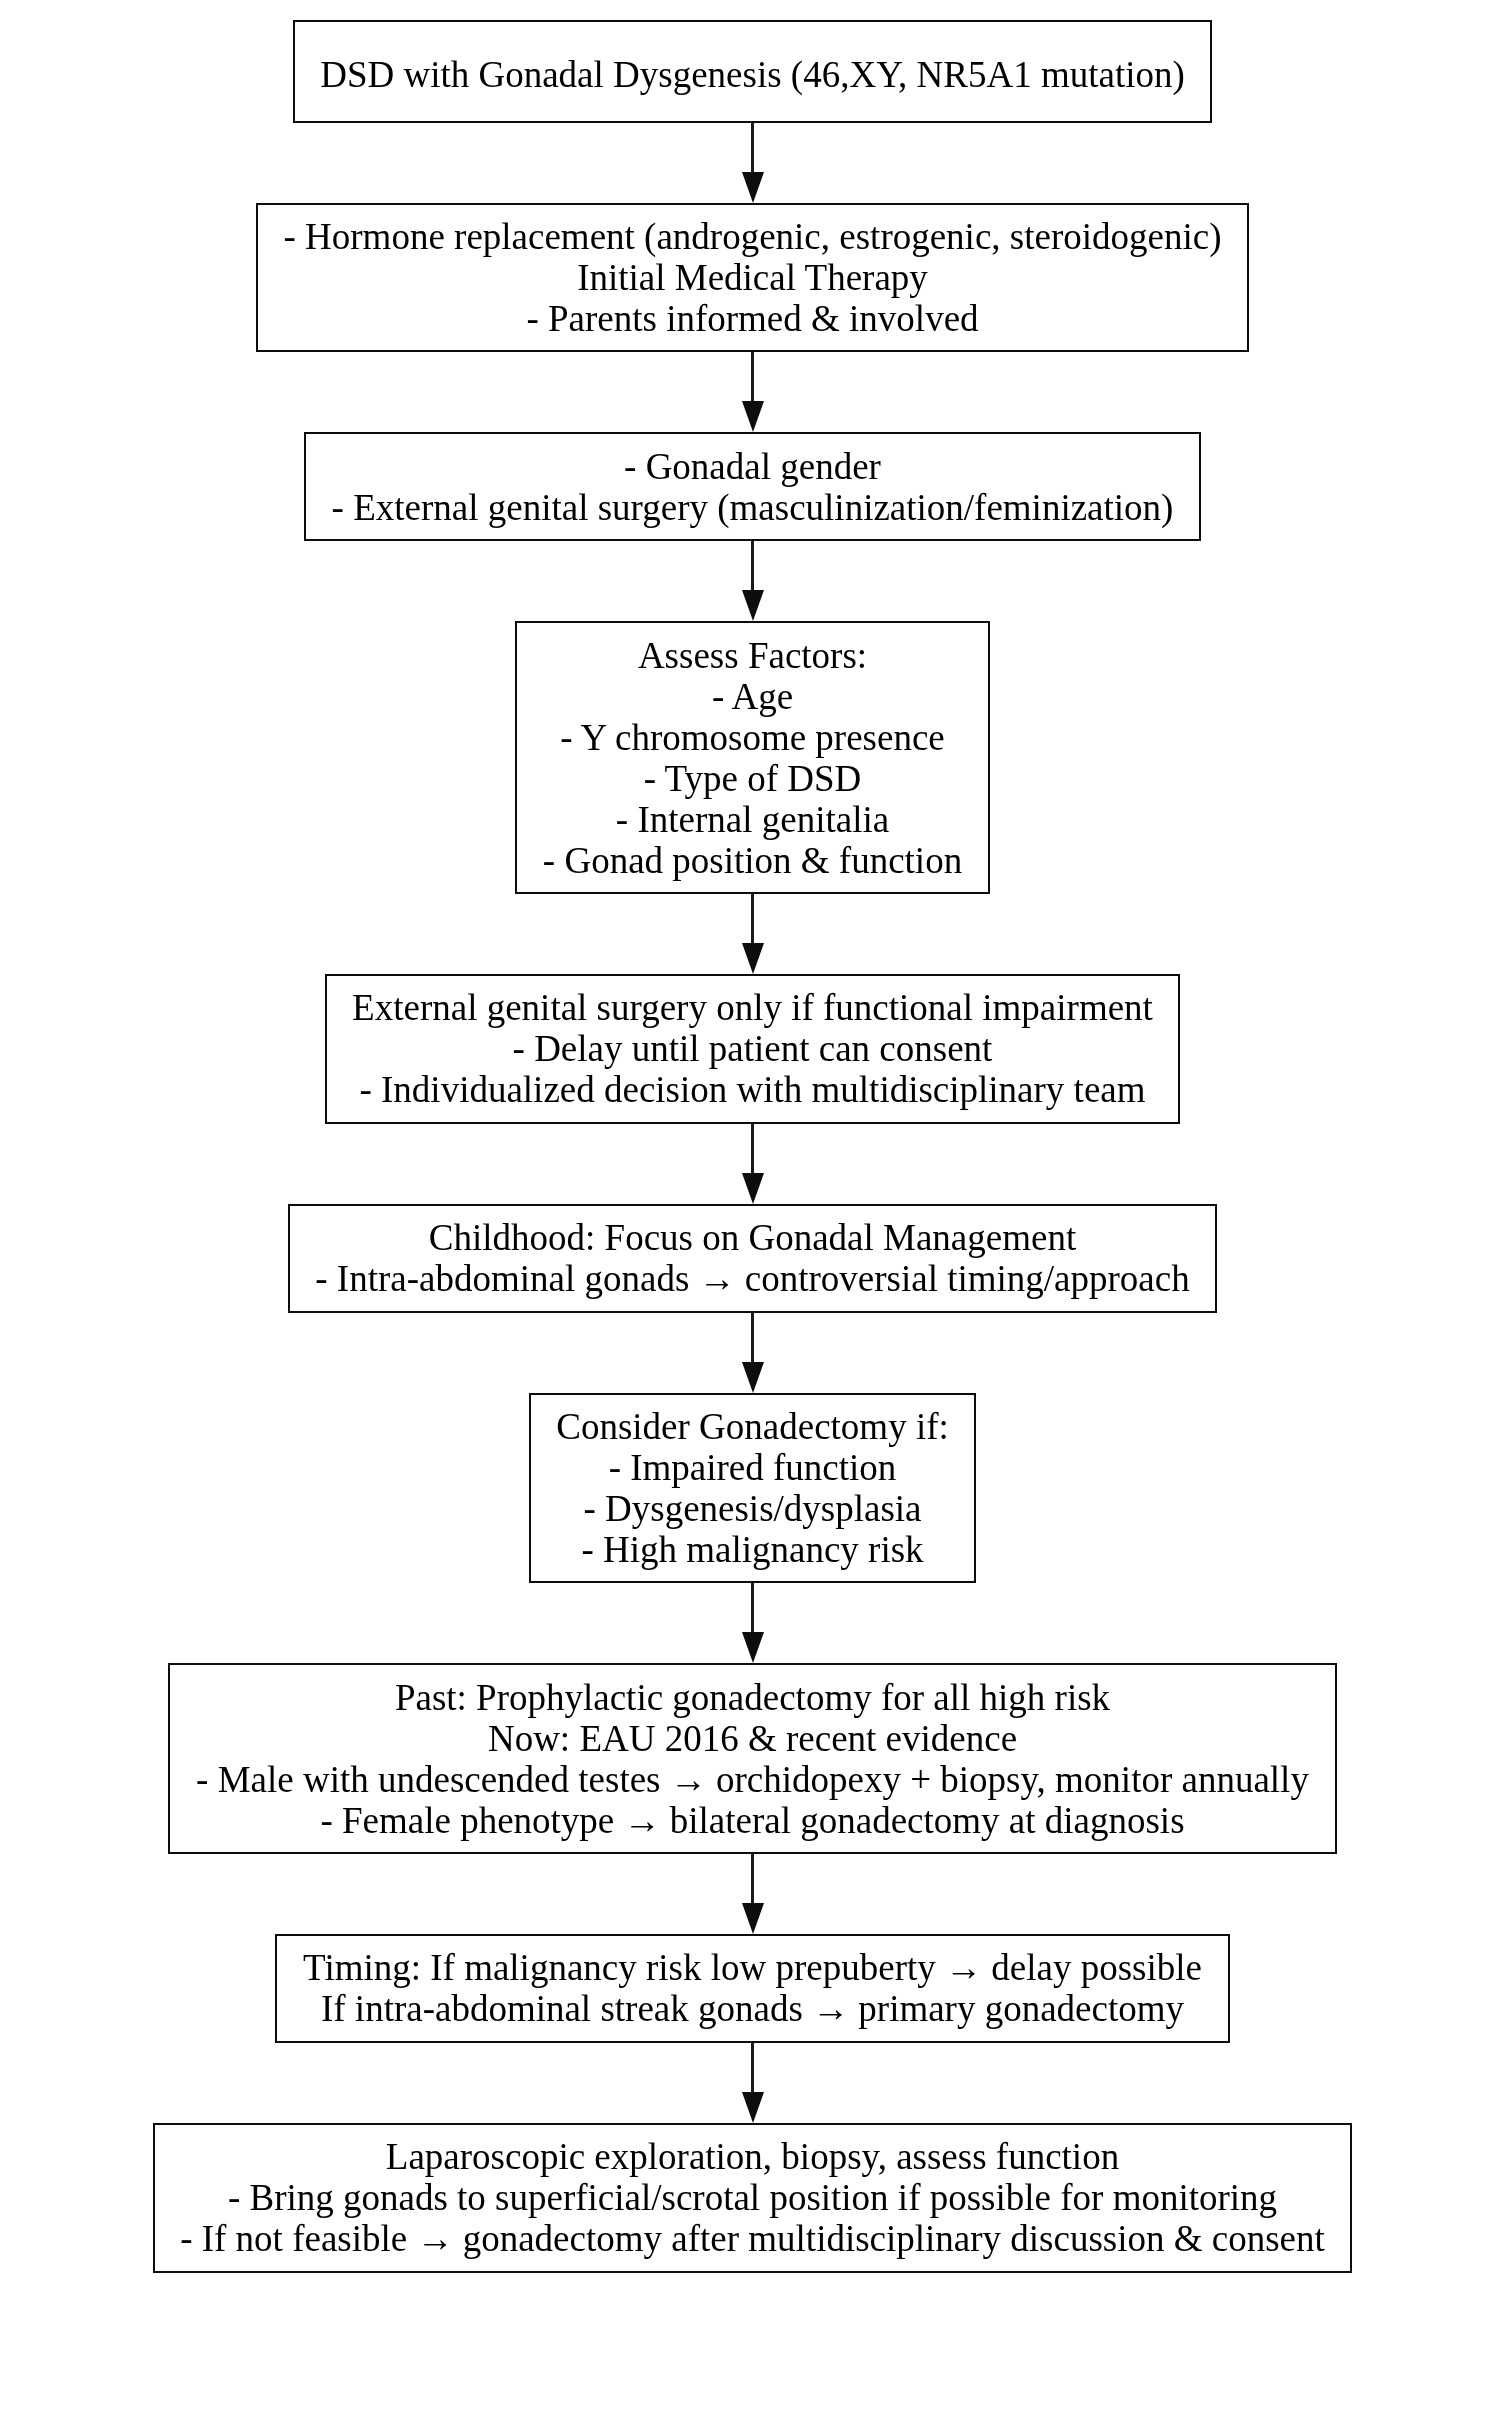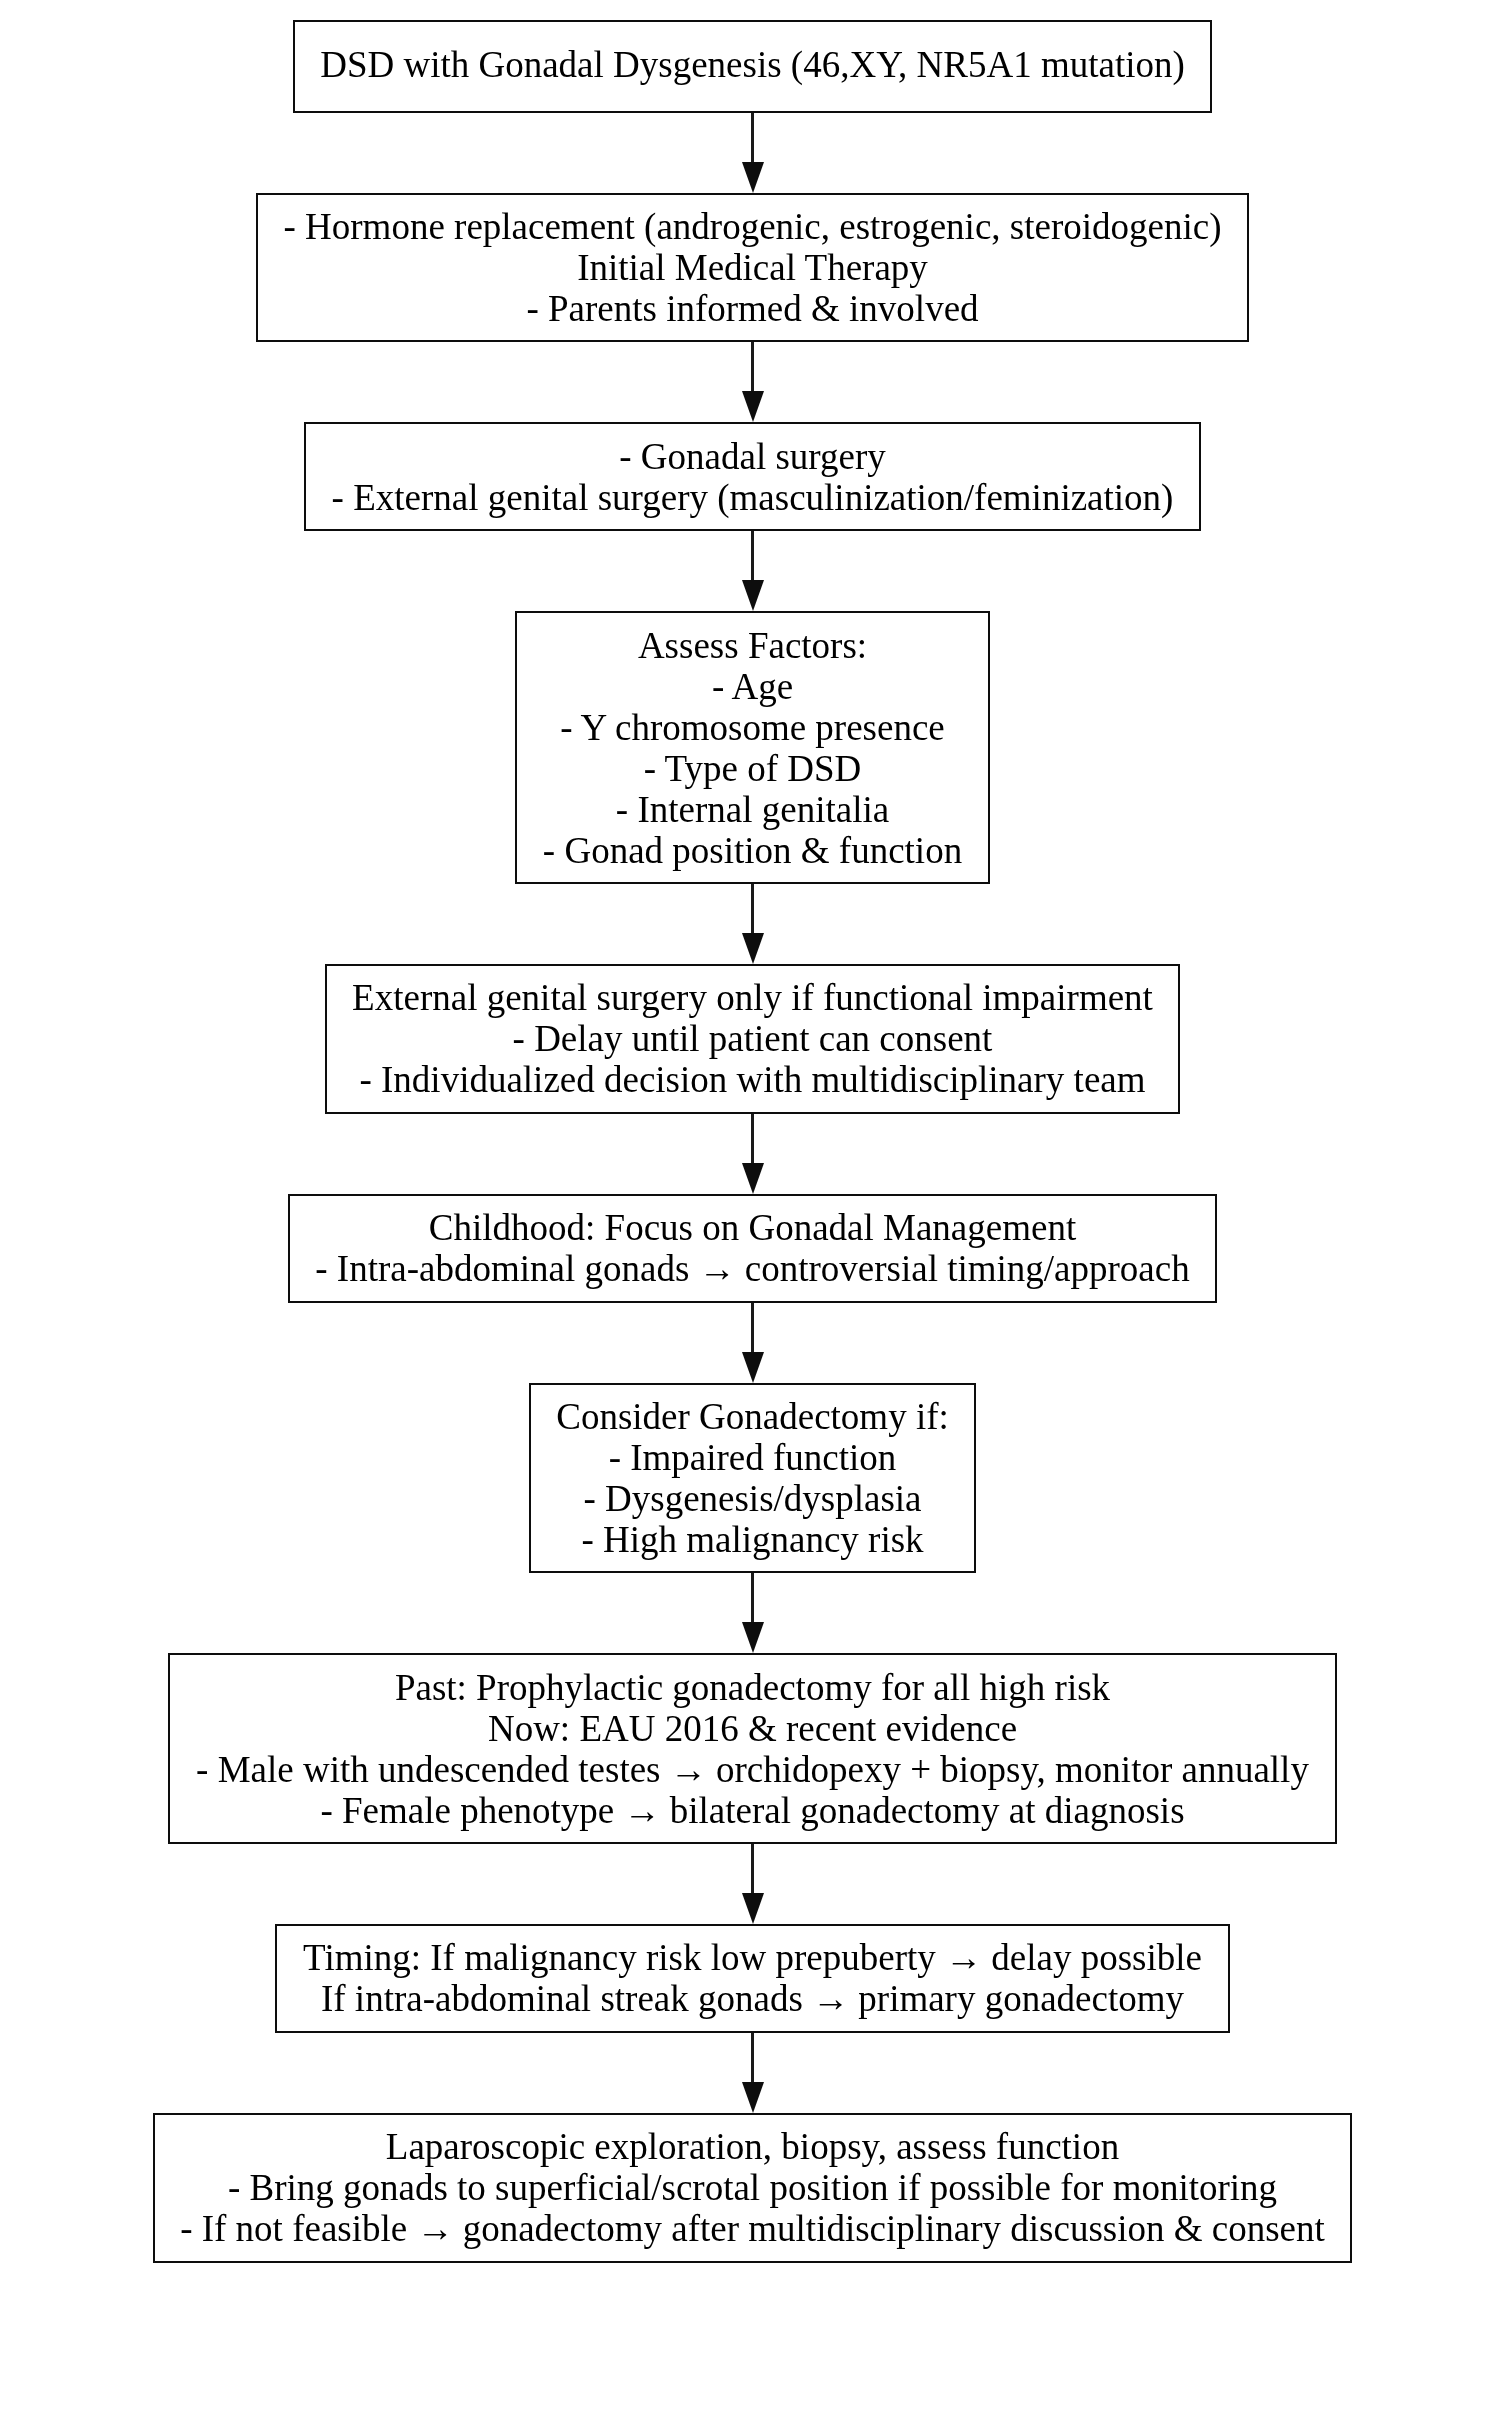--- a/index.html
+++ b/index.html
@@ -23,21 +23,21 @@
   }
   .node {
     box-sizing: border-box;
     border: 2.8px solid #0d0d0d;
     background: #ffffff;
     padding: 11.4px 25.6px;
     text-align: center;
     flex: 0 0 auto;
   }
   .node-tall {
-    padding-top: 22px;
+    padding-top: 32px;
     padding-bottom: 25.6px;
   }
   .line {
     font-family: "Liberation Serif", "DejaVu Serif", serif;
     font-size: 37px;
     line-height: 41px;
     color: #000000;
     white-space: nowrap;
   }
   .edge {
@@ -80,21 +80,21 @@
     <div class="line">Initial Medical Therapy</div>
     <div class="line">- Parents informed &amp; involved</div>
   </div>
 
   <div class="edge">
     <div class="edge-line"></div>
     <div class="edge-head"></div>
   </div>
 
   <div class="node">
-    <div class="line">- Gonadal surgery</div>
+    <div class="line">- Gonadal gender</div>
     <div class="line">- External genital surgery (masculinization/feminization)</div>
   </div>
 
   <div class="edge">
     <div class="edge-line"></div>
     <div class="edge-head"></div>
   </div>
 
   <div class="node">
     <div class="line">Assess Factors:</div>

